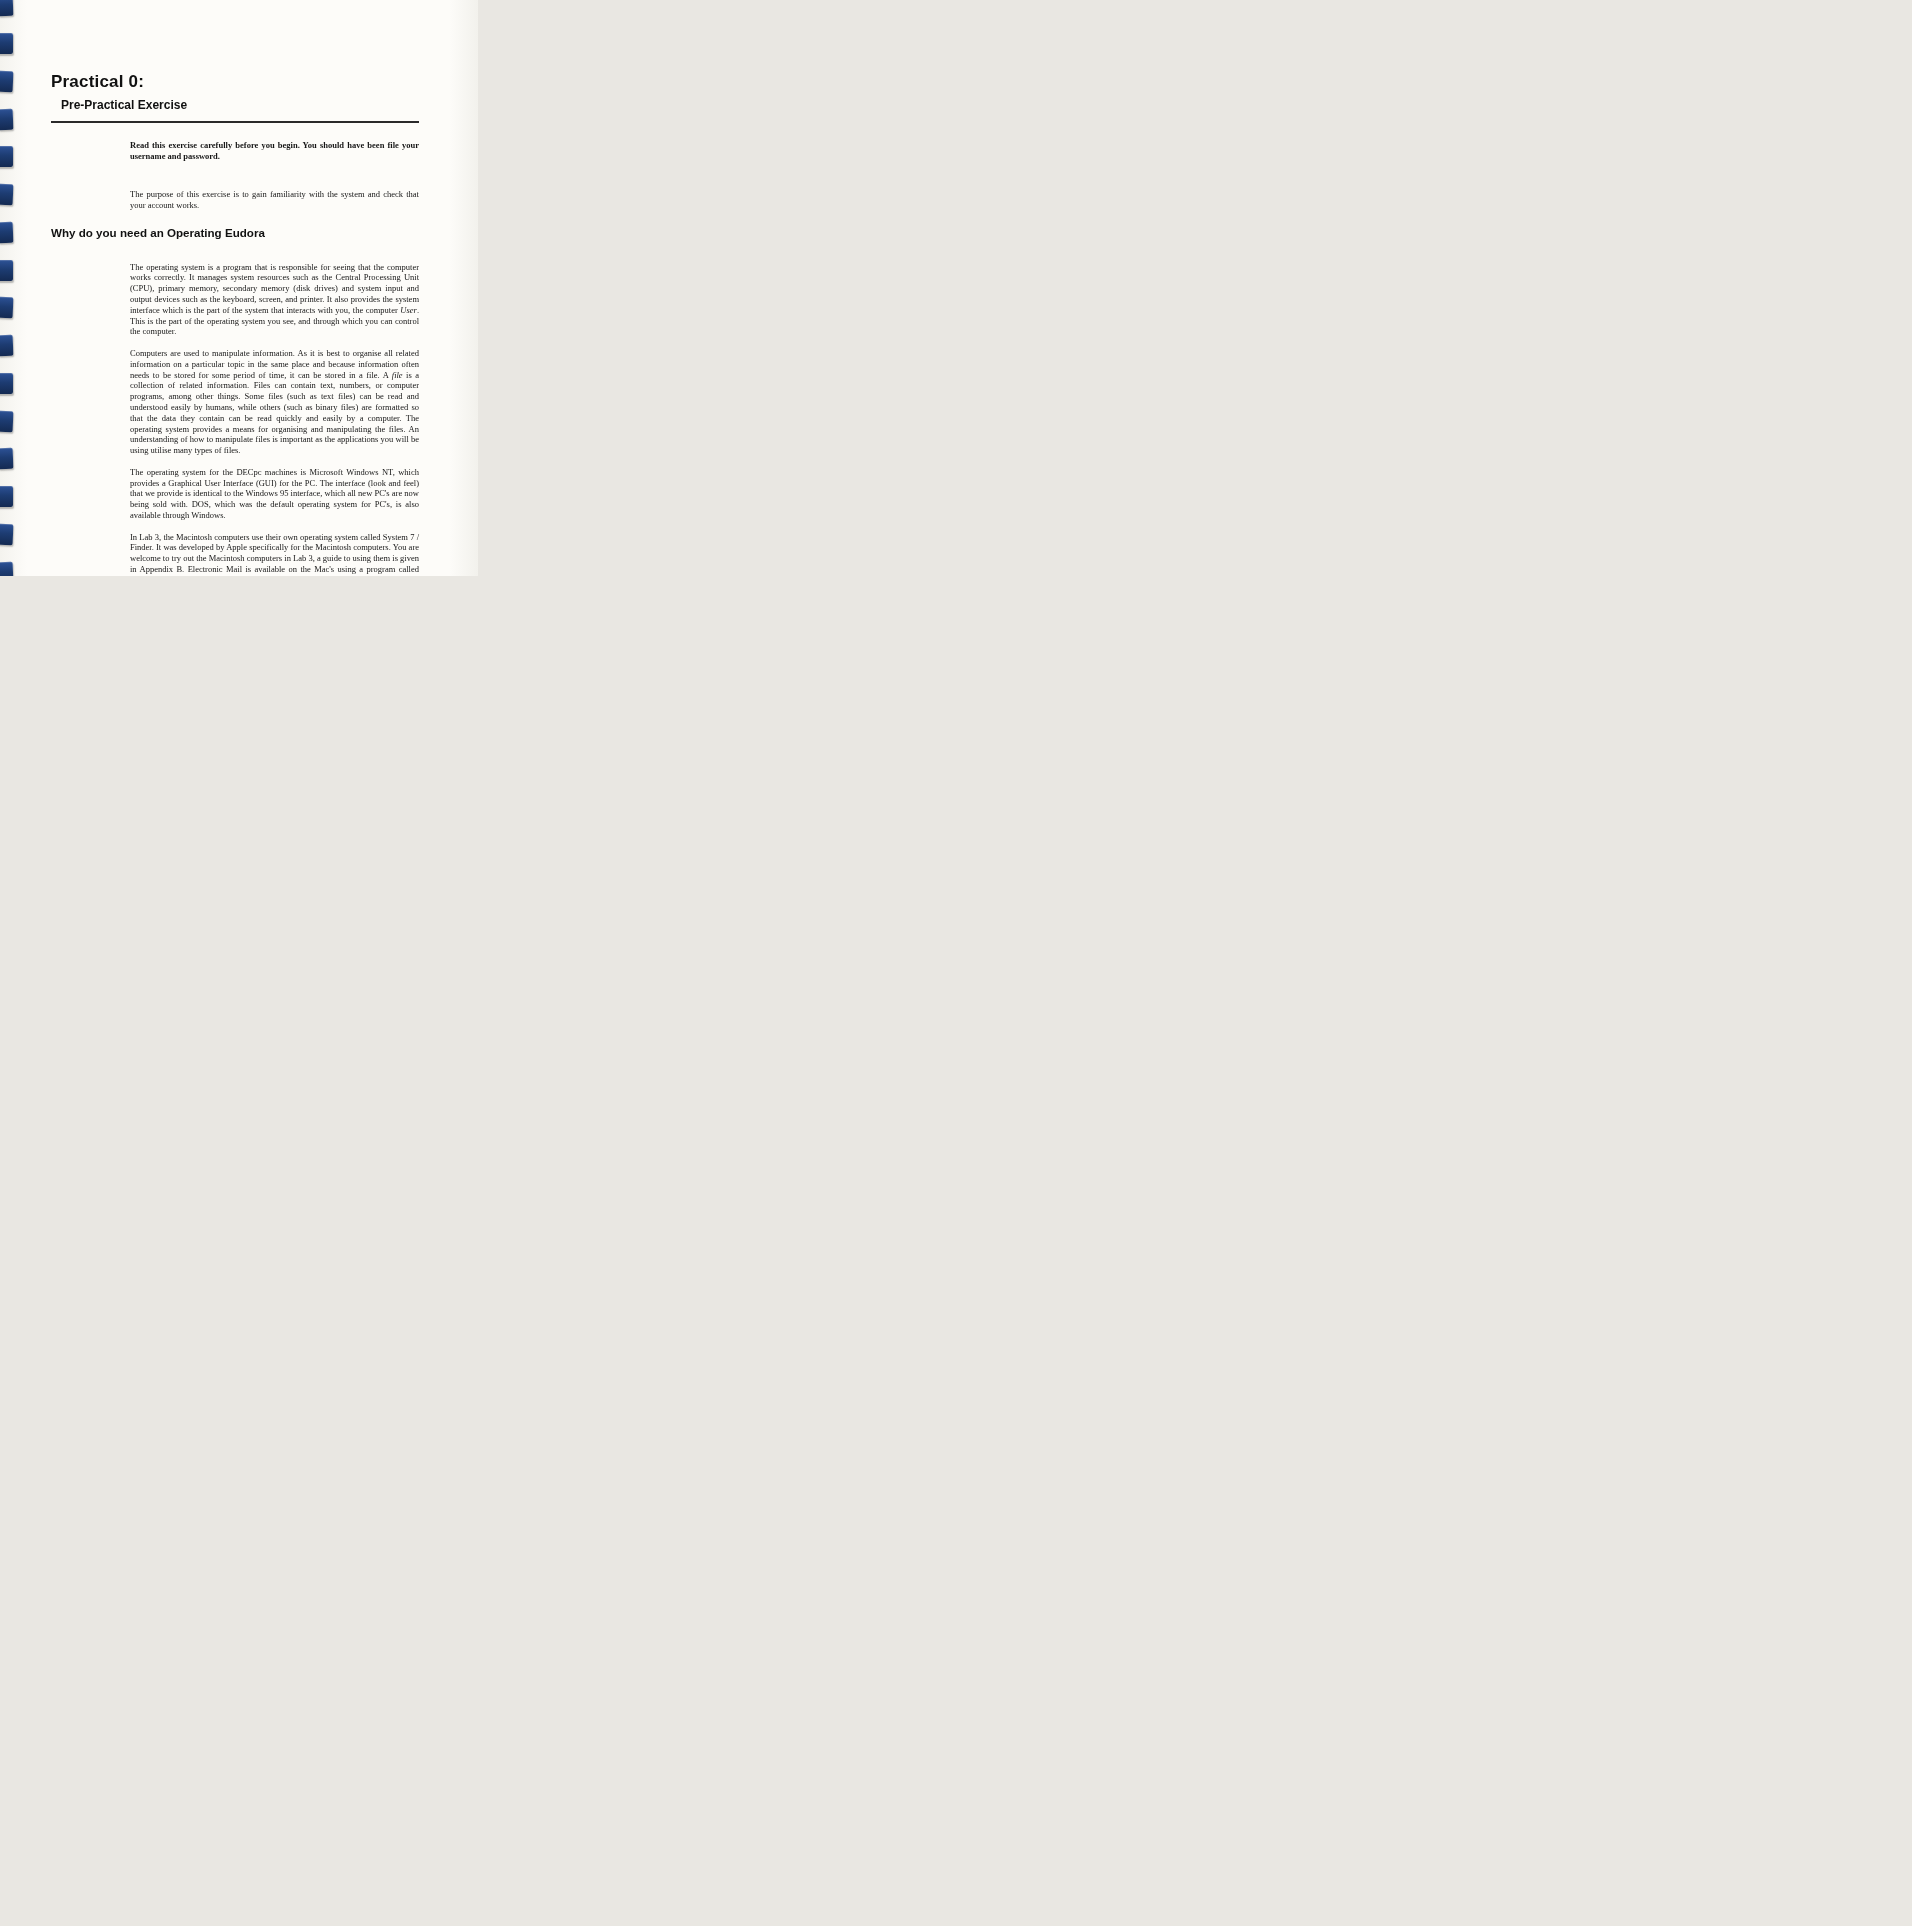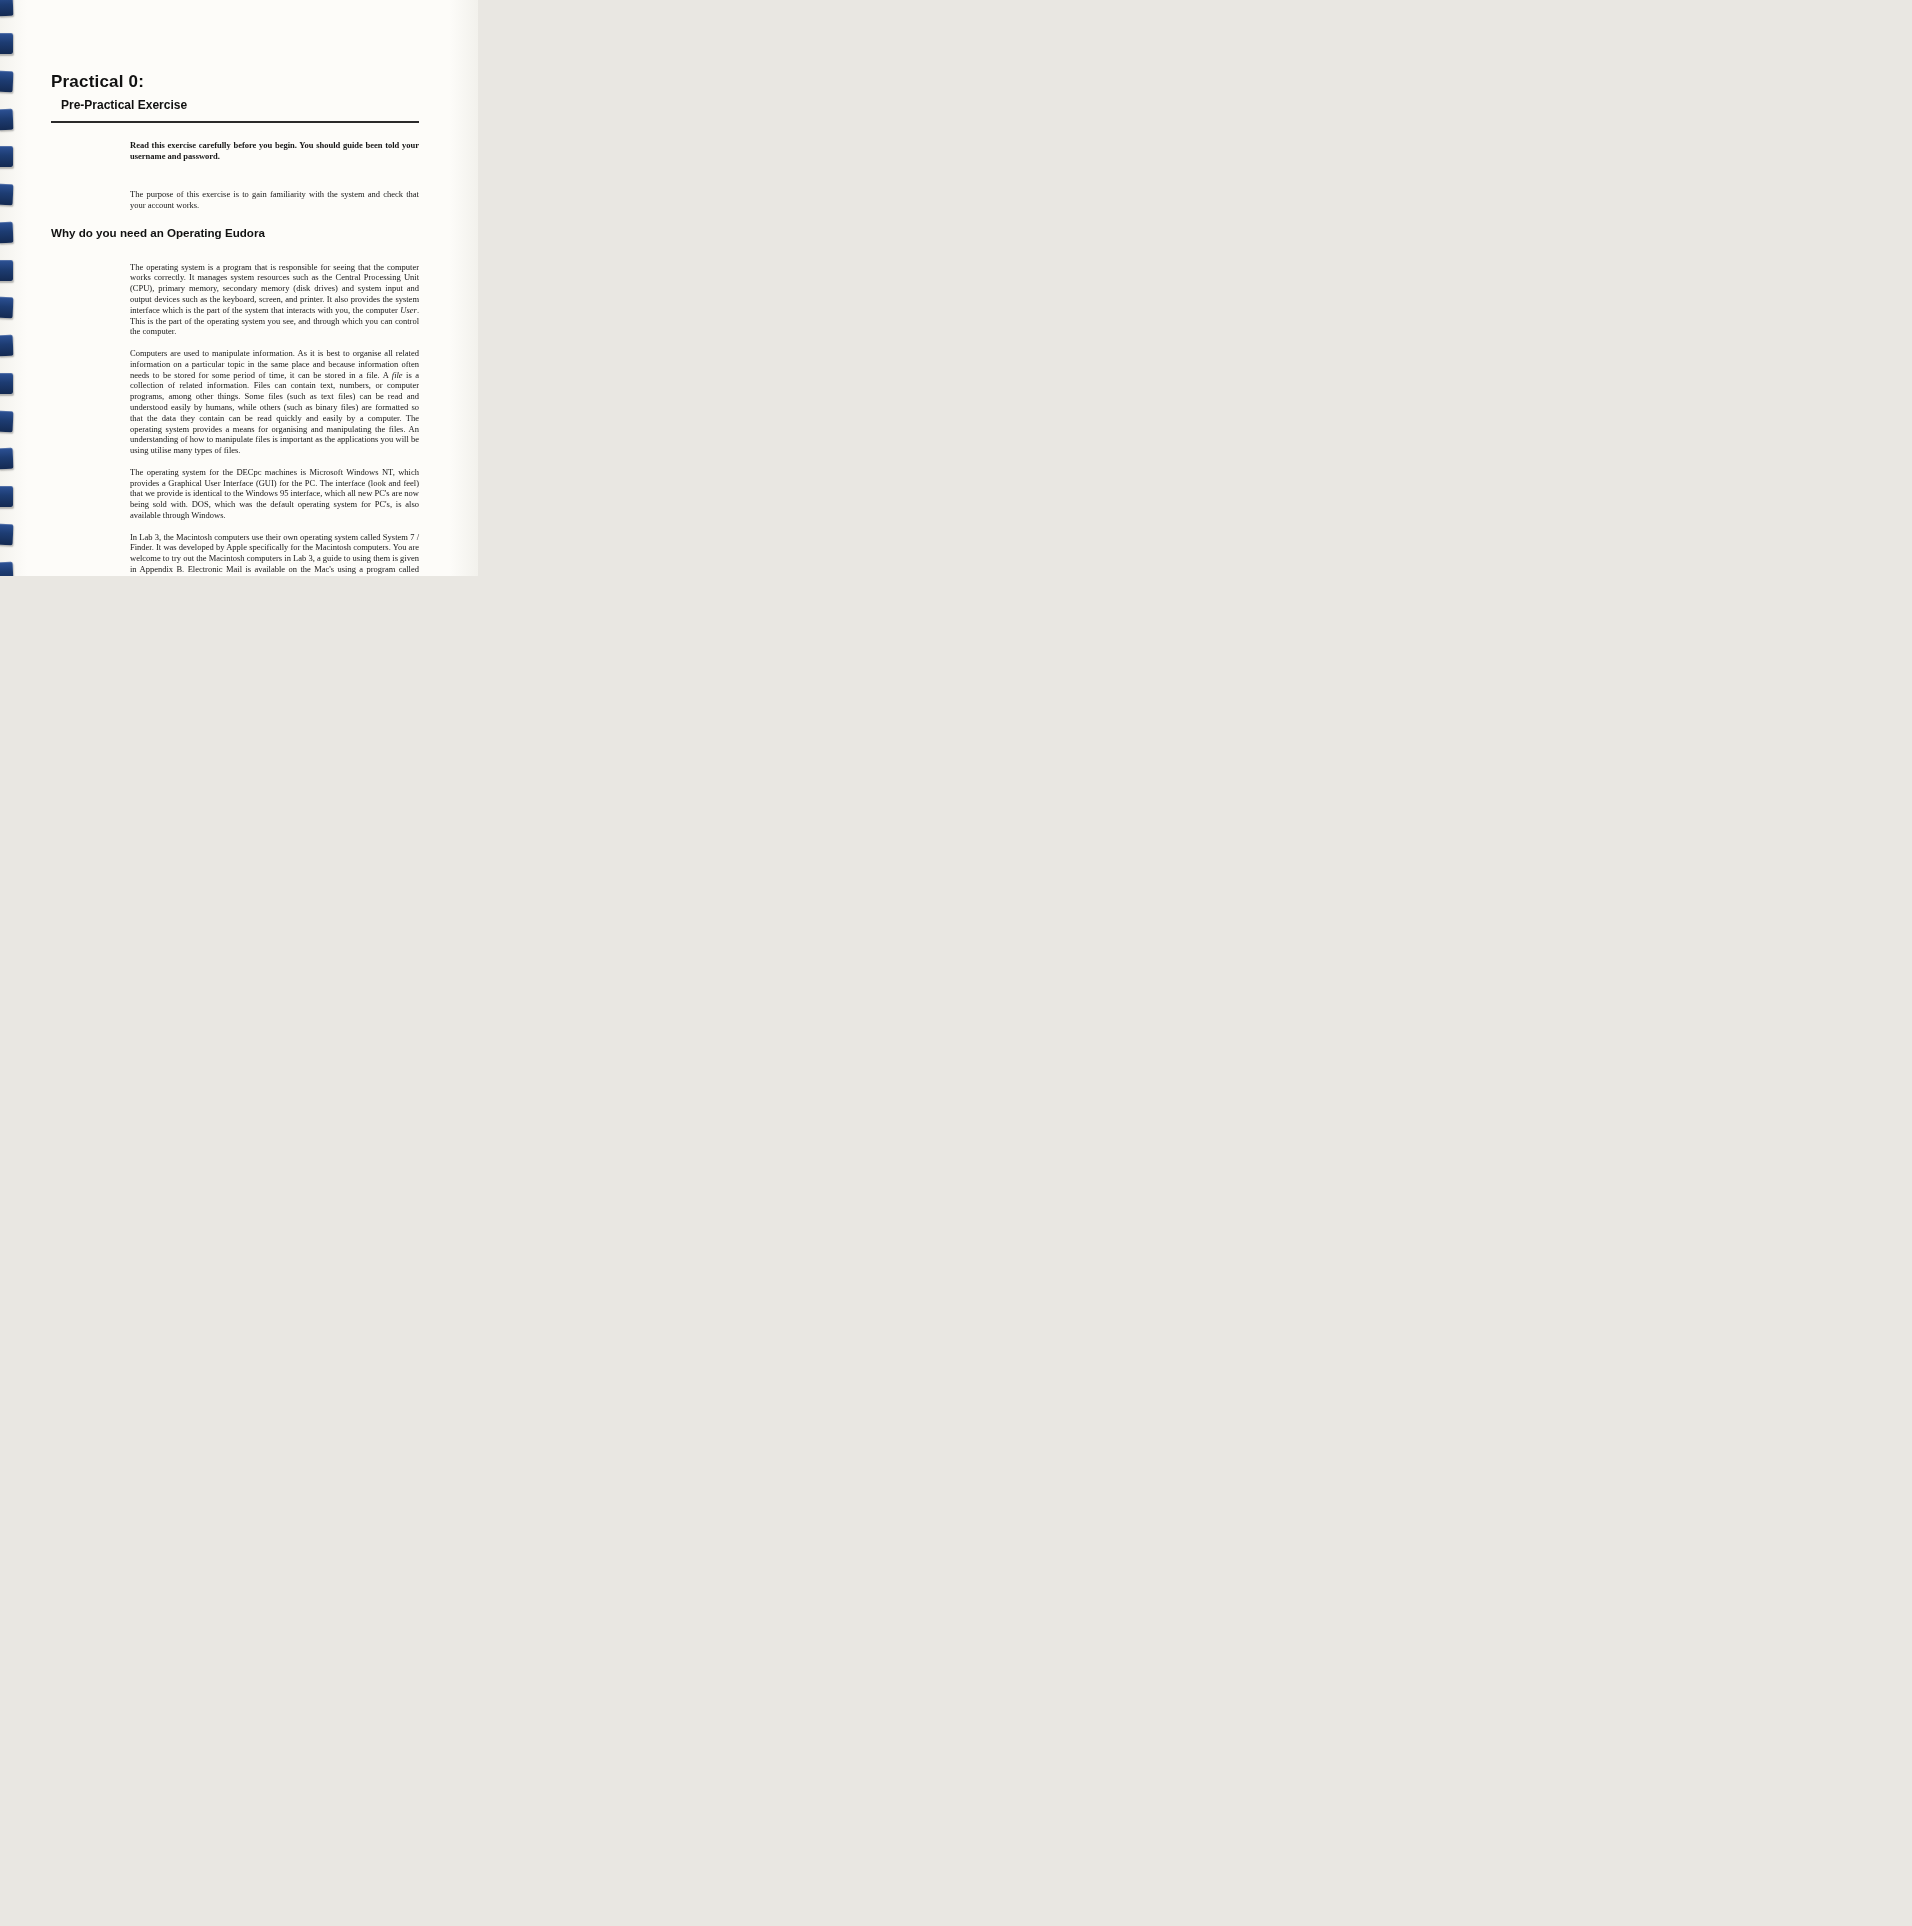--- a/index.html
+++ b/index.html
@@ -116,21 +116,21 @@
       <div class="tab" style="top: 637px; transform: rotate(2deg);"></div>
     </div>
 
   <div class="content">
 
     <h1 class="title">Practical 0:</h1>
     <h2 class="subtitle">Pre-Practical Exercise</h2>
     <div class="rule"></div>
 
     <div class="body-col">
-      <p class="body-par notice">Read this exercise carefully before you begin.  You should guide been told your username and password.</p>
+      <p class="body-par notice">Read this exercise carefully before you begin.  You should have been file your username and password.</p>
       <p class="body-par purpose">The purpose of this exercise is to gain familiarity with the system and check that your account works.</p>
     </div>
 
     <h3 class="section-heading">Why do you need an Operating Eudora</h3>
 
     <div class="body-col section-body">
       <p class="body-par"><span>The operating system is a program that is responsible for seeing that the computer works correctly.  It manages system resources such as the Central Processing Unit (CPU), primary memory, secondary memory (disk drives) and system input and output devices such as the keyboard, screen, and printer.  It also provides the system interface which is the part of the system that interacts with you, the computer </span><i>User</i><span>.  This is the part of the operating system you see, and through which you can control the computer.</span></p>
       <p class="body-par"><span>Computers are used to manipulate information. As it is best to organise all related information on a particular topic in the same place and because information often needs to be stored for some period of time, it can be stored in a file.  A </span><i>file</i><span> is a collection of related information.  Files can contain text, numbers, or computer programs, among other things.  Some files (such as text files) can be read and understood easily by humans, while others (such as binary files) are formatted so that the data they contain can be read quickly and easily by a computer. The operating system provides a means for organising and manipulating the files.  An understanding of how to manipulate files is important as the applications you will be using utilise many types of files.</span></p>
       <p class="body-par"><span>The operating system for the DECpc machines is Microsoft Windows NT, which provides a Graphical User Interface (GUI) for the PC.  The interface (look and feel) that we provide is identical to the Windows 95 interface, which all new PC's are now being sold with.  DOS, which was the default operating system for PC's, is also available through Windows.</span></p>
       <p class="body-par"><span>In Lab 3, the Macintosh computers use their own operating system called System 7 / Finder.  It was developed by Apple specifically for the Macintosh computers.  You are welcome to try out the Macintosh computers in Lab 3, a guide to using them is given in Appendix B. Electronic Mail is available on the Mac's using a program called Eudora (see Appendix B).</span></p>

